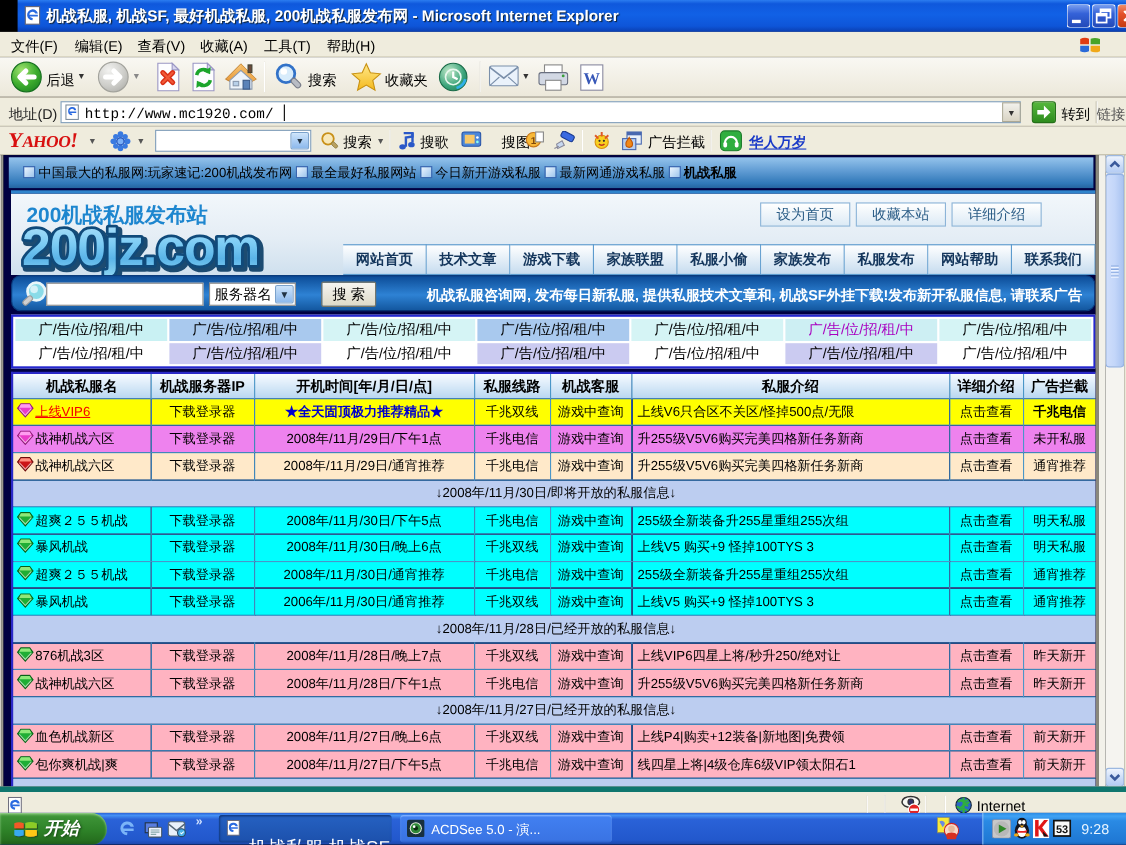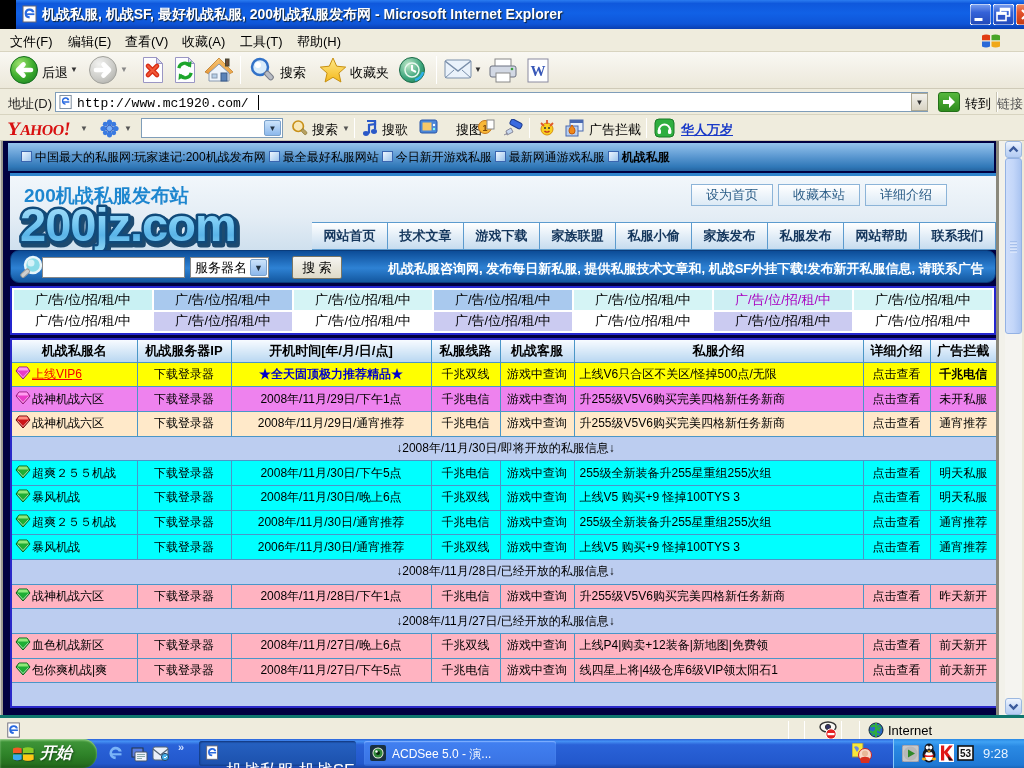--- a/index.html
+++ b/index.html
@@ -33,21 +33,21 @@
 #maintable{left:7px;top:197px;width:984px;border:2px solid #2a28c8}
 #maintable td{border:1px solid #4a96c8;height:24.68px;font-size:12px;color:#000;text-align:center;overflow:hidden;white-space:nowrap}
 #maintable td:first-child{padding-left:3px}
 #maintable td:nth-child(6){padding-left:5px}
 #maintable th{border:1px solid #4a96c8;height:23px;background:linear-gradient(180deg,#f7fbff,#b9d7f1);font-size:13px;color:#000}
 .sep{background:#bccdf0;text-align:center;font-size:12px}
 .red{color:#f40000}
 .gem{vertical-align:-2px;margin-right:1px}
 
 
-#statusbar{left:0;top:715px;width:1024px;height:24px;background:#efecdd;border-top:3px solid #0f766e}
+#statusbar{left:0;top:715px;width:1024px;height:24px;background:#efecdd;border-top:5px solid #0f766e}
 
 #taskbar{left:0;top:739px;width:1024px;height:29px;background:linear-gradient(180deg,#2a62d8 0%,#4490f4 8%,#2a62d8 20%,#2258cc 85%,#1c46a8 100%)}
 
 #scrollbar{left:1005px;top:141px;width:17px;height:574px;background:#f5f4f0}
 .scrollbtn{left:0;width:17px;height:17px;background:linear-gradient(180deg,#eef4fe,#c8daf7 60%,#b4ccf4);border:1px solid #9cb8e0;border-radius:3px;text-align:center;line-height:11px}
 #thumb{left:0;top:17px;width:17px;height:176px;background:linear-gradient(90deg,#cfdefb,#c3d6f9 50%,#aac4f1);border:1px solid #94b2e4;border-radius:3px;text-align:center}
 #rframe{left:1022px;top:141px;width:2px;height:574px;background:#ece9d8}
 </style></head>
 <body>
 <svg width="0" height="0" style="position:absolute">
@@ -488,20 +488,32 @@
           <td style="text-align:left">上线V5 购买+9 怪掉100TYS 3</td>
           <td class="red">点击查看</td>
           <td>通宵推荐</td>
         </tr>
     <tr class="sep">
           <td colspan="8">↓2008年/11月/28日/已经开放的私服信息↓</td>
         </tr>
     <tr style="background:#ffb3c1">
           <td style="text-align:left"><svg class="gem" width="16" height="14">
               <use href="#gemG"></use>
+            </svg>876机战3区</td>
+          <td>下载登录器</td>
+          <td>2008年/11月/28日/晚上7点</td>
+          <td>千兆双线</td>
+          <td>游戏中查询</td>
+          <td style="text-align:left">上线VIP6四星上将/秒升250/绝对让</td>
+          <td class="red">点击查看</td>
+          <td>昨天新开</td>
+        </tr>
+    <tr style="background:#ffb3c1">
+          <td style="text-align:left"><svg class="gem" width="16" height="14">
+              <use href="#gemG"></use>
             </svg>战神机战六区</td>
           <td>下载登录器</td>
           <td>2008年/11月/28日/下午1点</td>
           <td>千兆电信</td>
           <td>游戏中查询</td>
           <td style="text-align:left">升255级V5V6购买完美四格新任务新商</td>
           <td class="red">点击查看</td>
           <td>昨天新开</td>
         </tr>
     <tr class="sep">

